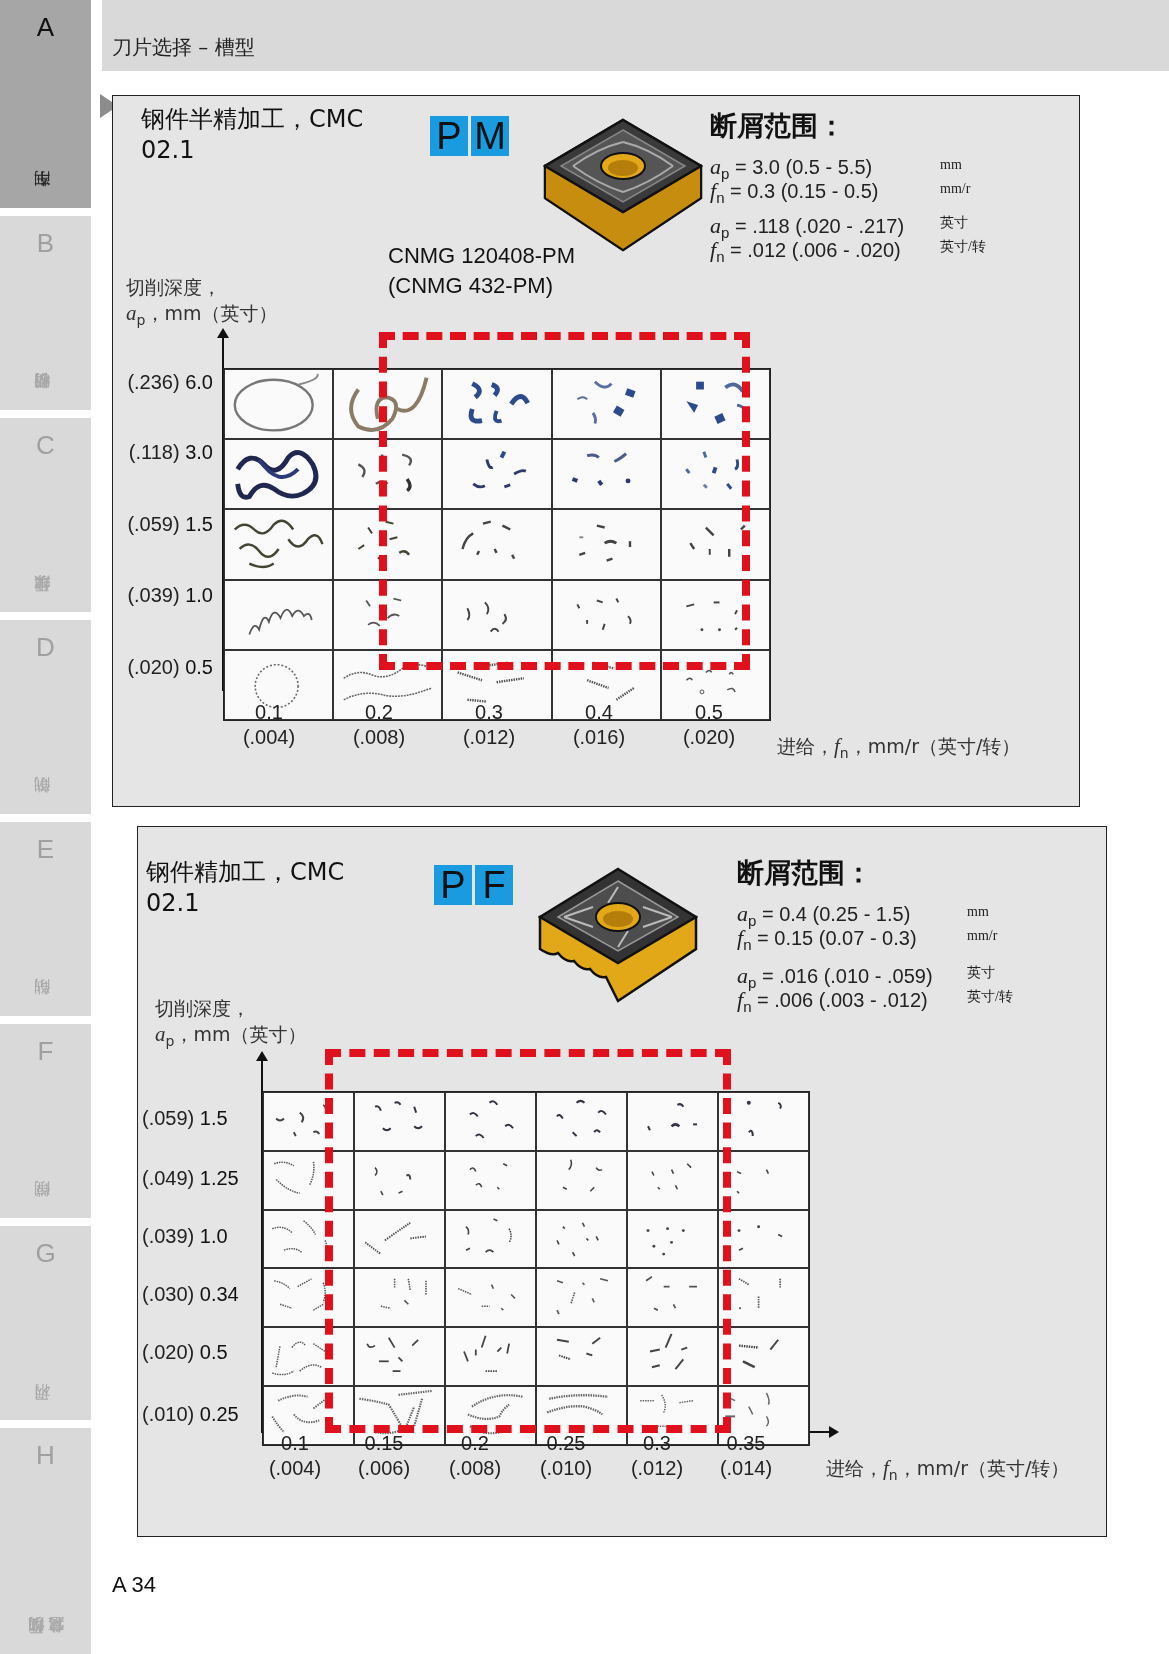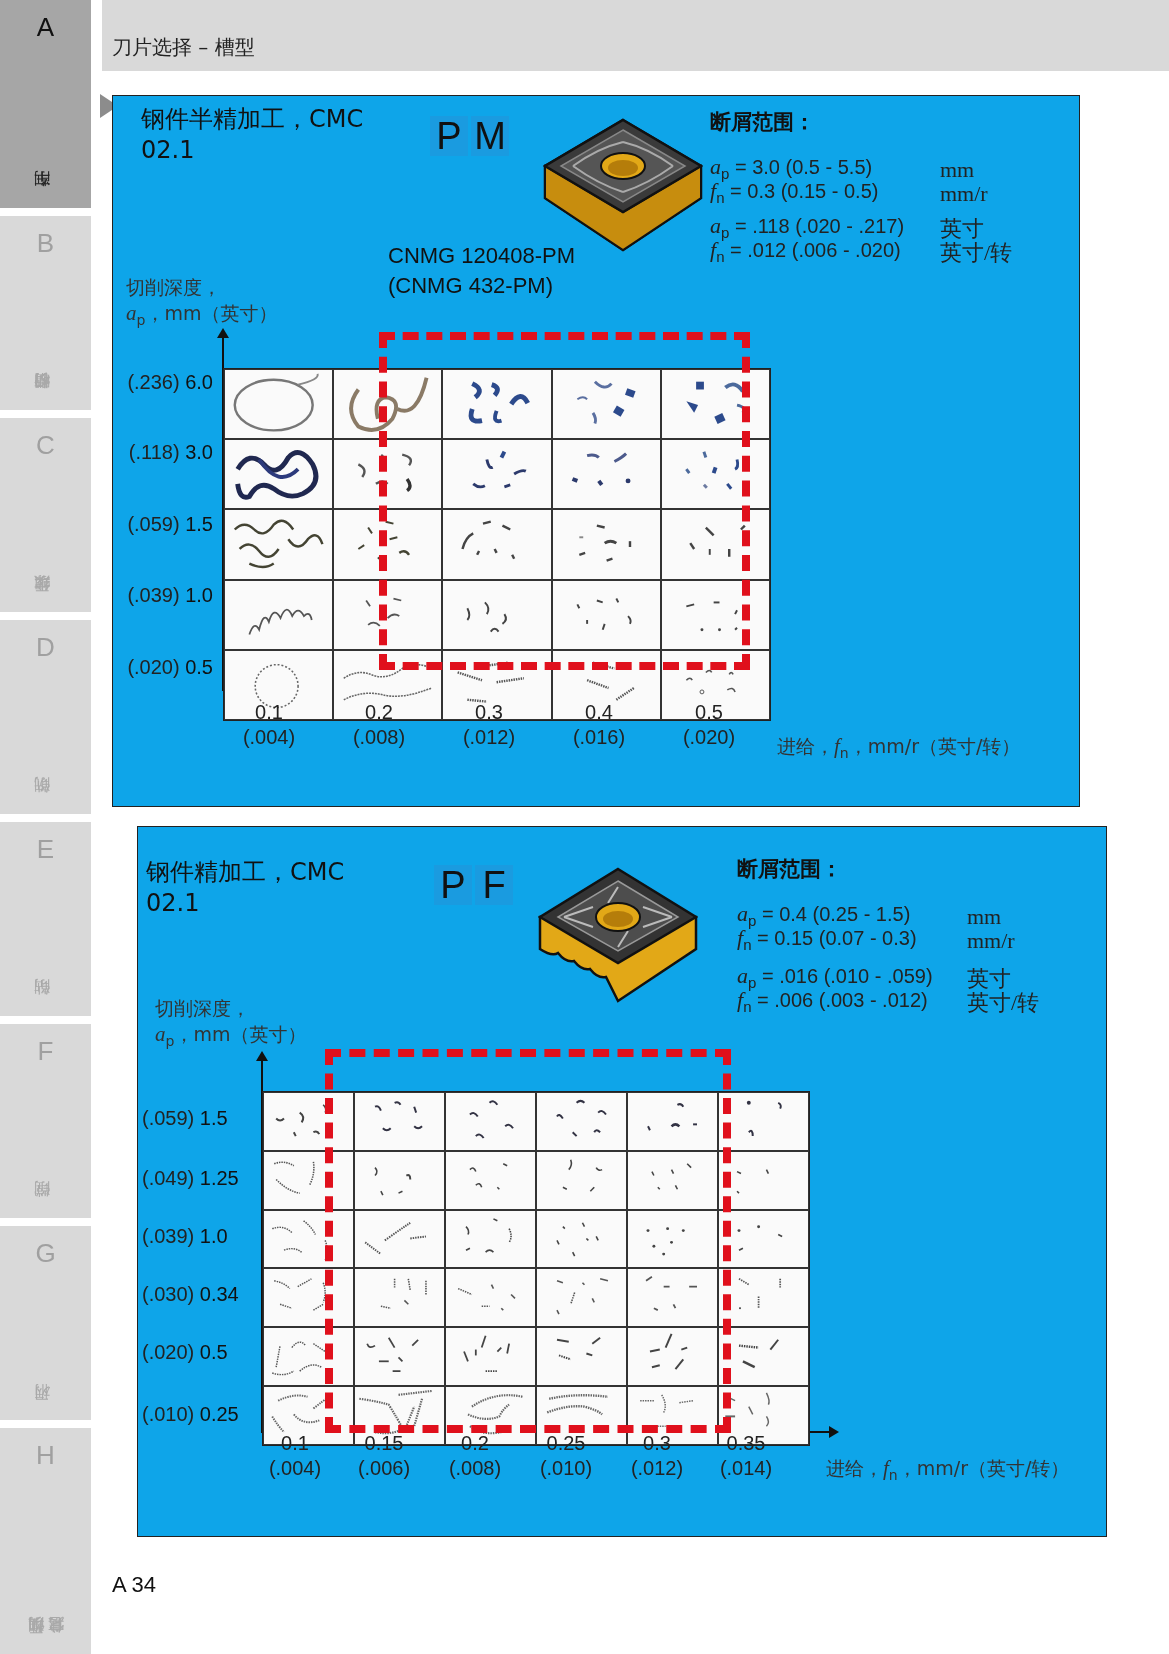--- a/index.html
+++ b/index.html
@@ -15,33 +15,33 @@
   .tab-label { position: absolute; left: 32px; bottom: 8px; writing-mode: vertical-rl; transform: rotate(180deg); font-size: 16px; color: #a9a9a9; line-height: 20px; white-space: pre; text-align: left; }
   .tab.active .tab-label { color: #222; }
 
   
   .header { position: absolute; left: 102px; top: 0; width: 1067px; height: 71px; background: #d9d9d9; }
   .header-title { position: absolute; left: 10px; top: 34px; font-size: 20px; color: #222; }
 
   .page-number { position: absolute; left: 112px; top: 1572px; font-family: "Liberation Sans", sans-serif; font-size: 22px; color: #111; }
 
   
-  .panel { position: absolute; border: 1.5px solid #222; background: #0ea5e9; }
+  .panel { position: absolute; border: 1.5px solid #222; background: #e5e5e5; }
   .panel-marker { position: absolute; width: 0; height: 0; border-top: 12px solid transparent; border-bottom: 12px solid transparent; border-left: 18px solid #8c8c8c; }
   .panel-title { position: absolute; font-size: 24px; line-height: 31px; color: #111; white-space: pre; }
   .badge { position: absolute; display: flex; gap: 3px; }
   .badge span { display: inline-block; width: 38px; height: 40px; background: #1a9be0; color: #111; font-family: "Liberation Sans", sans-serif; font-size: 38px; line-height: 40px; text-align: center; }
   .insert { position: absolute; }
   .product-code { position: absolute; font-family: "Liberation Sans", sans-serif; font-size: 22px; line-height: 30px; color: #111; white-space: pre; }
 
-  .range-title { position: absolute; font-size: 21px; font-weight: bold; color: #111; }
+  .range-title { position: absolute; font-size: 27px; font-weight: bold; color: #111; }
   .range-line { position: absolute; font-family: "Liberation Sans", sans-serif; font-size: 20px; color: #222; white-space: nowrap; }
   .range-line i { font-family: "Liberation Serif", serif; font-style: italic; font-size: 22px; }
   .range-line sub { font-size: 15px; vertical-align: -5px; }
-  .range-unit { position: absolute; font-family: "Liberation Serif", serif; font-size: 22px; color: #222; white-space: nowrap; }
+  .range-unit { position: absolute; font-family: "Liberation Serif", serif; font-size: 14px; color: #222; white-space: nowrap; }
 
   .axis-title { position: absolute; font-size: 19px; color: #333; line-height: 26px; white-space: nowrap; }
   .axis-title i { font-family: "Liberation Serif", serif; font-size: 21px; }
   .axis-title sub { font-size: 14px; vertical-align: -5px; }
 
   .y-label { position: absolute; font-family: "Liberation Sans", sans-serif; font-size: 20px; color: #222; white-space: nowrap; text-align: right; }
   .y-label b { font-weight: normal; color: #111; }
   .x-label { position: absolute; font-family: "Liberation Sans", sans-serif; font-size: 20px; color: #222; text-align: center; line-height: 25px; white-space: pre; }
 
   .v-axis { position: absolute; width: 2px; background: #111; }

